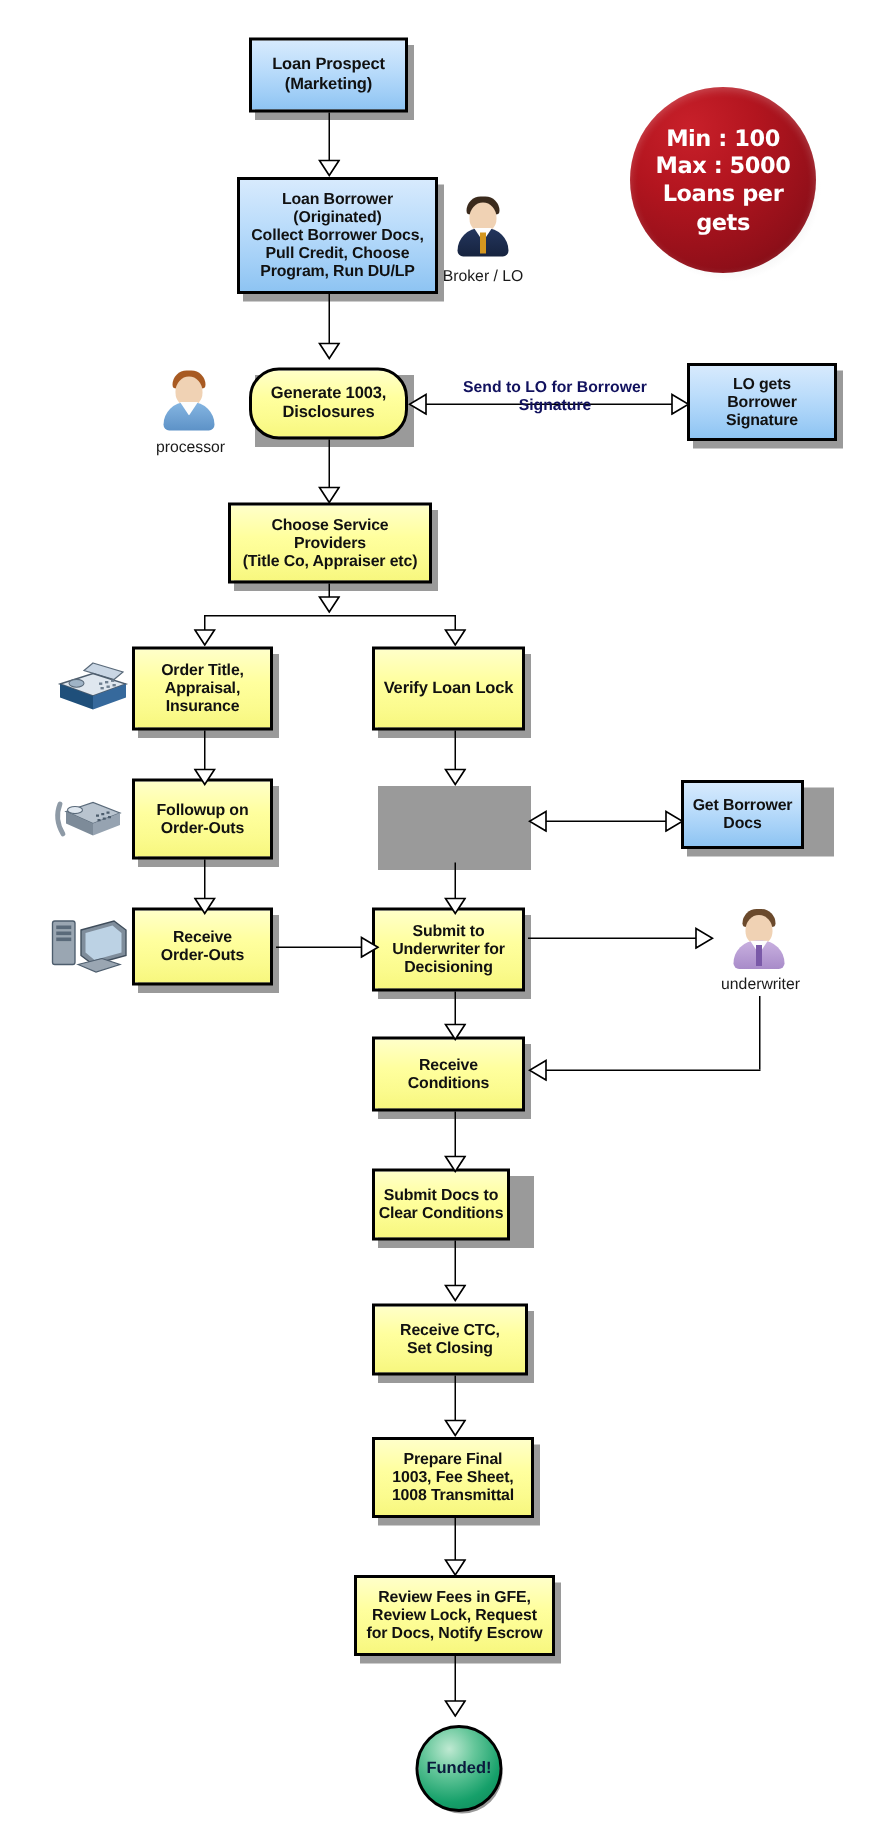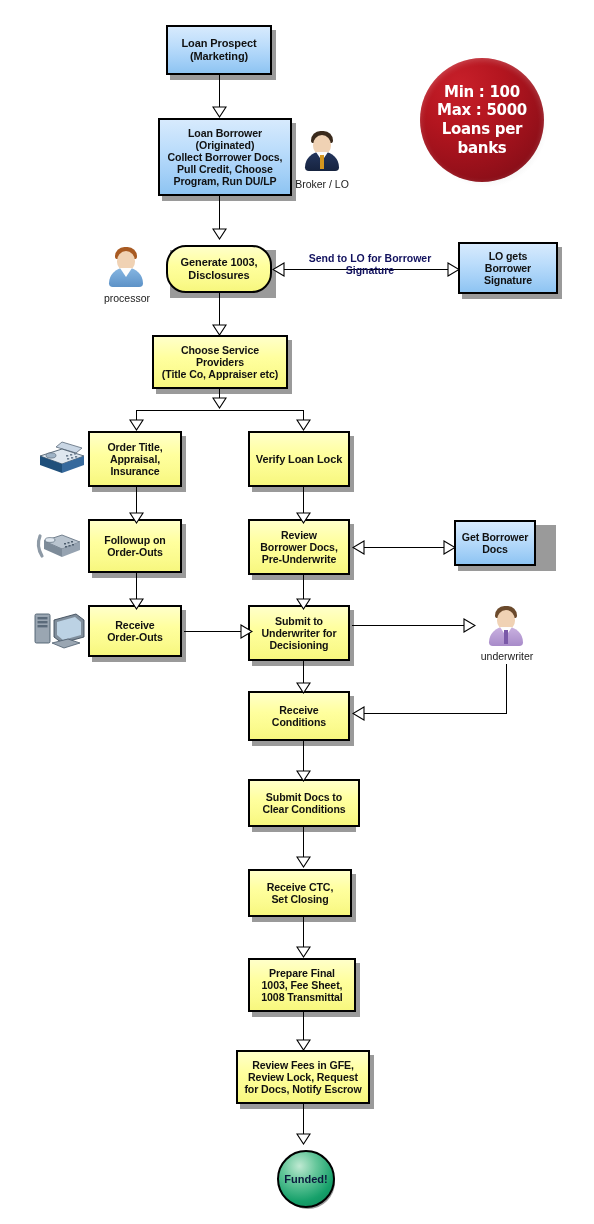--- a/index.html
+++ b/index.html
@@ -95,21 +95,21 @@
 <body>
 
 <div id="canvas">
 
 
   <div id="badge-shadow"></div>
   <div id="badge">
     <div>Min : 100</div>
     <div>Max : 5000</div>
     <div>Loans per</div>
-    <div>banks</div>
+    <div>gets</div>
   </div>
 
   <div class="shadow" style="left:170px;top:30px;width:106px;height:50px;"></div>
   <div class="box blue fs11" style="left:166px;top:25px;width:106px;height:50px;justify-content:center;">
     <span class="txt">Loan Prospect
 (Marketing)</span>
   </div>
 
   <div class="ln lnv" style="left:219px;top:75px;height:39px;"></div>
   <div class="ah" style="left:212px;top:106px;">
@@ -281,25 +281,20 @@
   </div>
 
   <div class="ln lnv" style="left:136px;top:573px;height:32px;"></div>
   <div class="ah" style="left:129px;top:598px;">
     <svg width="15" height="12" viewBox="0 0 15 12">
         <polygon points="1,1 14,1 7.5,11" fill="#fff" stroke="#000" stroke-width="1.1"></polygon>
       </svg>
   </div>
 
   <div class="shadow" style="left:252px;top:524px;width:102px;height:56px;"></div>
-  <div class="box yellow fs105" style="left:248px;top:519px;width:102px;height:56px;">
-    <span class="txt">Review
-Borrower Docs,
-Pre-Underwrite</span>
-  </div>
 
   <div class="ln lnh" style="left:364px;top:547px;width:88px;"></div>
   <div class="ah" style="left:352px;top:540px;">
     <svg width="13" height="15" viewBox="0 0 13 15">
         <polygon points="12,1 12,14 1,7.5" fill="#fff" stroke="#000" stroke-width="1.1"></polygon>
       </svg>
   </div>
   <div class="ah" style="left:443px;top:540px;">
     <svg width="13" height="15" viewBox="0 0 13 15">
         <polygon points="1,1 1,14 12,7.5" fill="#fff" stroke="#000" stroke-width="1.1"></polygon>
@@ -389,21 +384,21 @@
   </div>
 
   <div class="ln lnv" style="left:303px;top:741px;height:36px;"></div>
   <div class="ah" style="left:296px;top:770px;">
     <svg width="15" height="12" viewBox="0 0 15 12">
         <polygon points="1,1 14,1 7.5,11" fill="#fff" stroke="#000" stroke-width="1.1"></polygon>
       </svg>
   </div>
 
   <div class="shadow" style="left:252px;top:784px;width:104px;height:48px;"></div>
-  <div class="box yellow fs105" style="left:248px;top:779px;width:112px;height:48px;">
+  <div class="box yellow fs105" style="left:248px;top:779px;width:92px;height:48px;">
     <span class="txt">Submit Docs to
 Clear Conditions</span>
   </div>
 
   <div class="ln lnv" style="left:303px;top:827px;height:36px;"></div>
   <div class="ah" style="left:296px;top:856px;">
     <svg width="15" height="12" viewBox="0 0 15 12">
         <polygon points="1,1 14,1 7.5,11" fill="#fff" stroke="#000" stroke-width="1.1"></polygon>
       </svg>
   </div>

